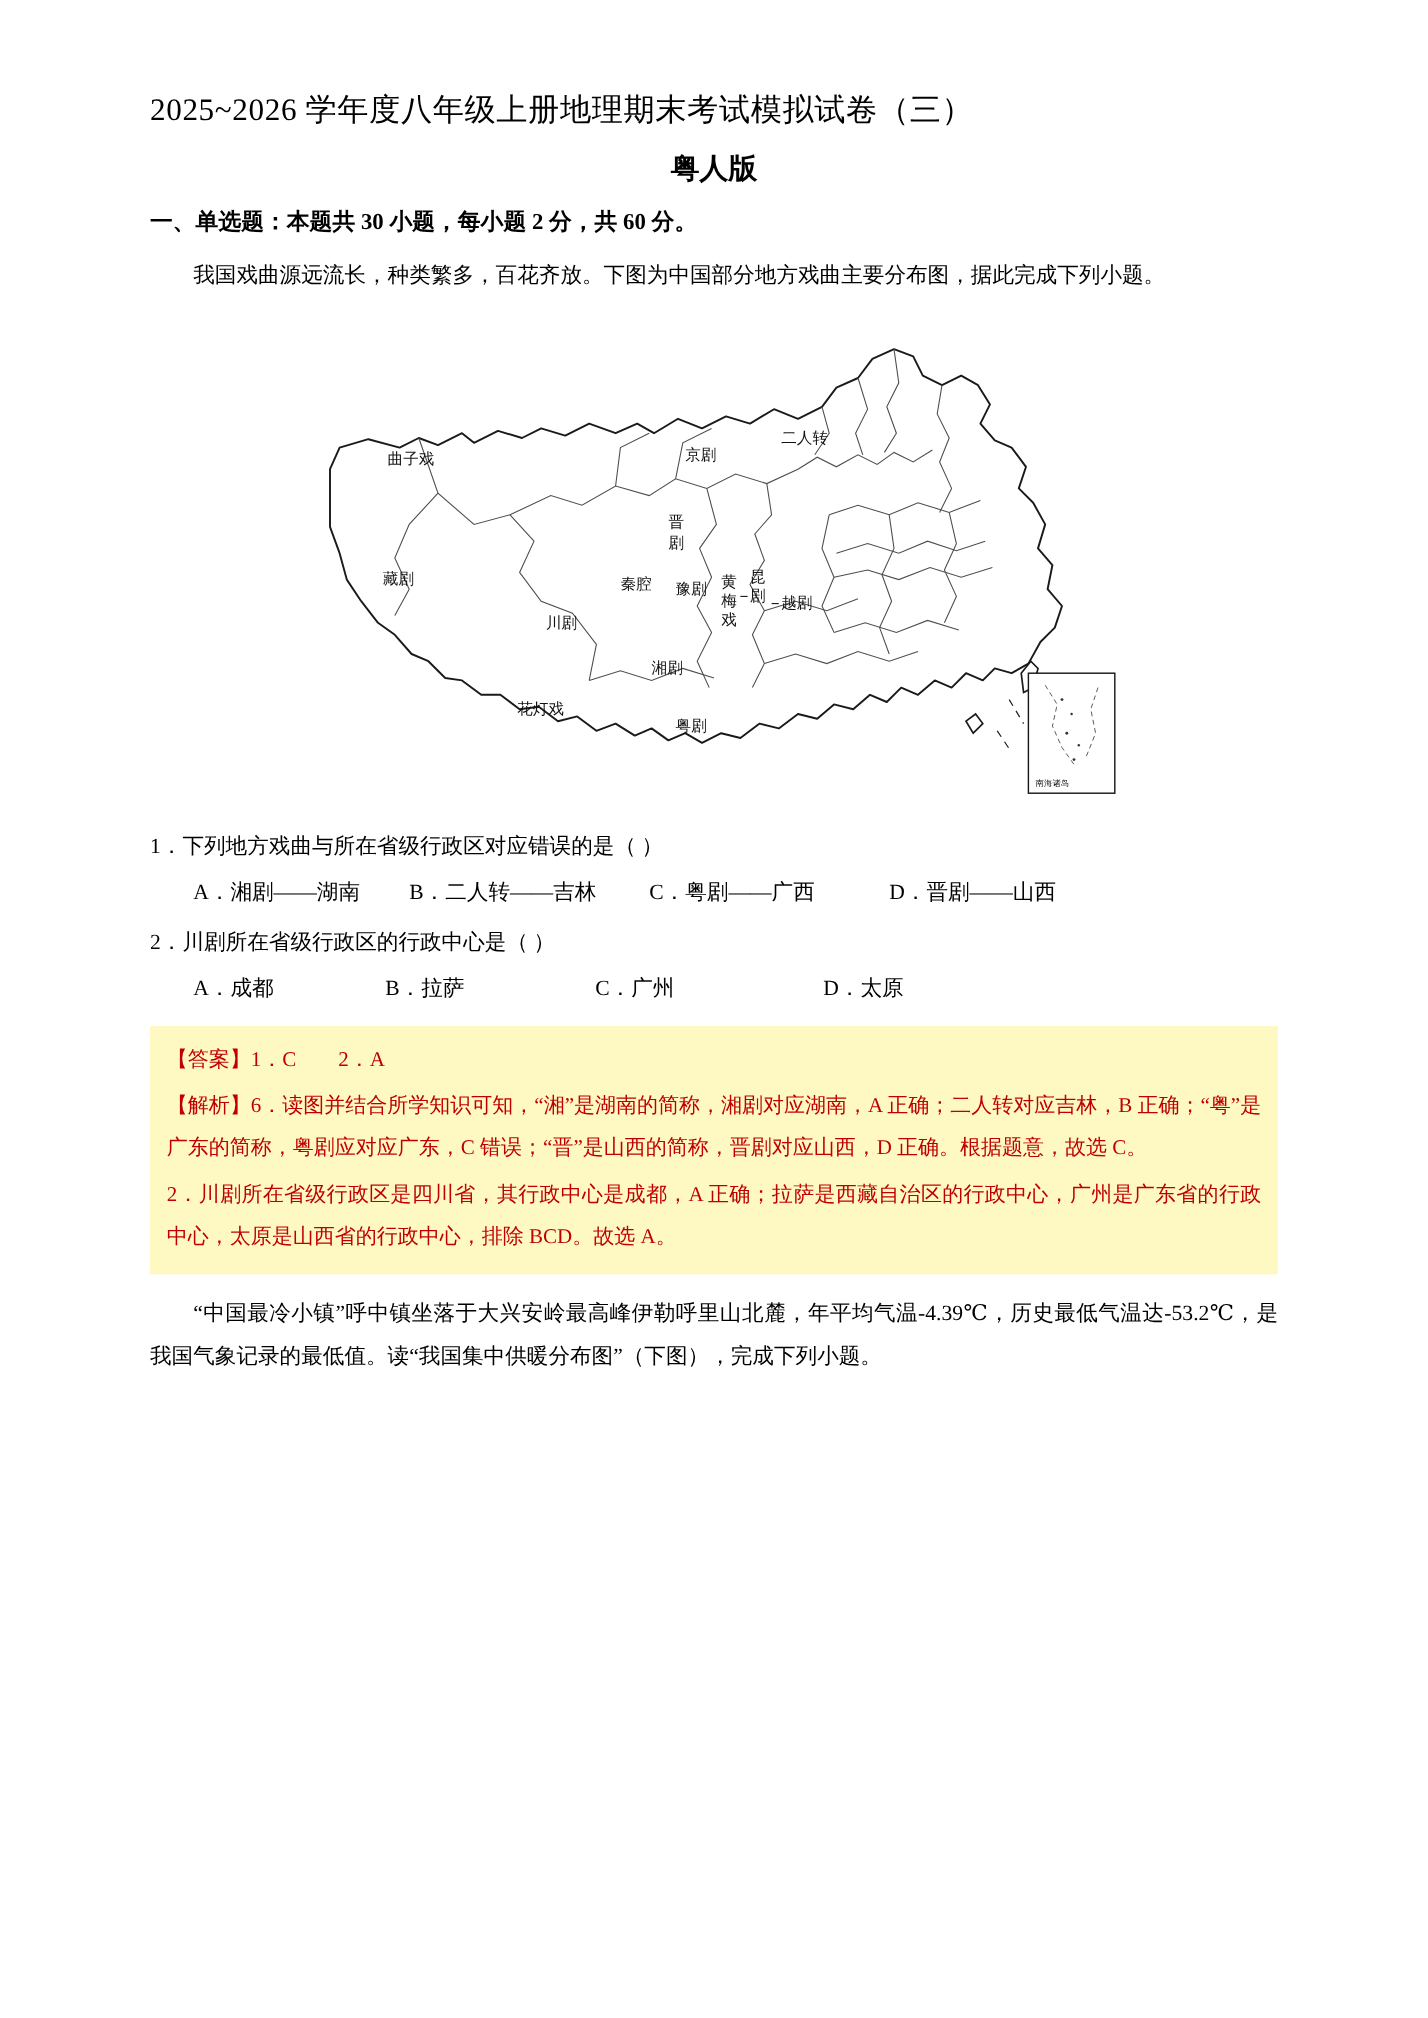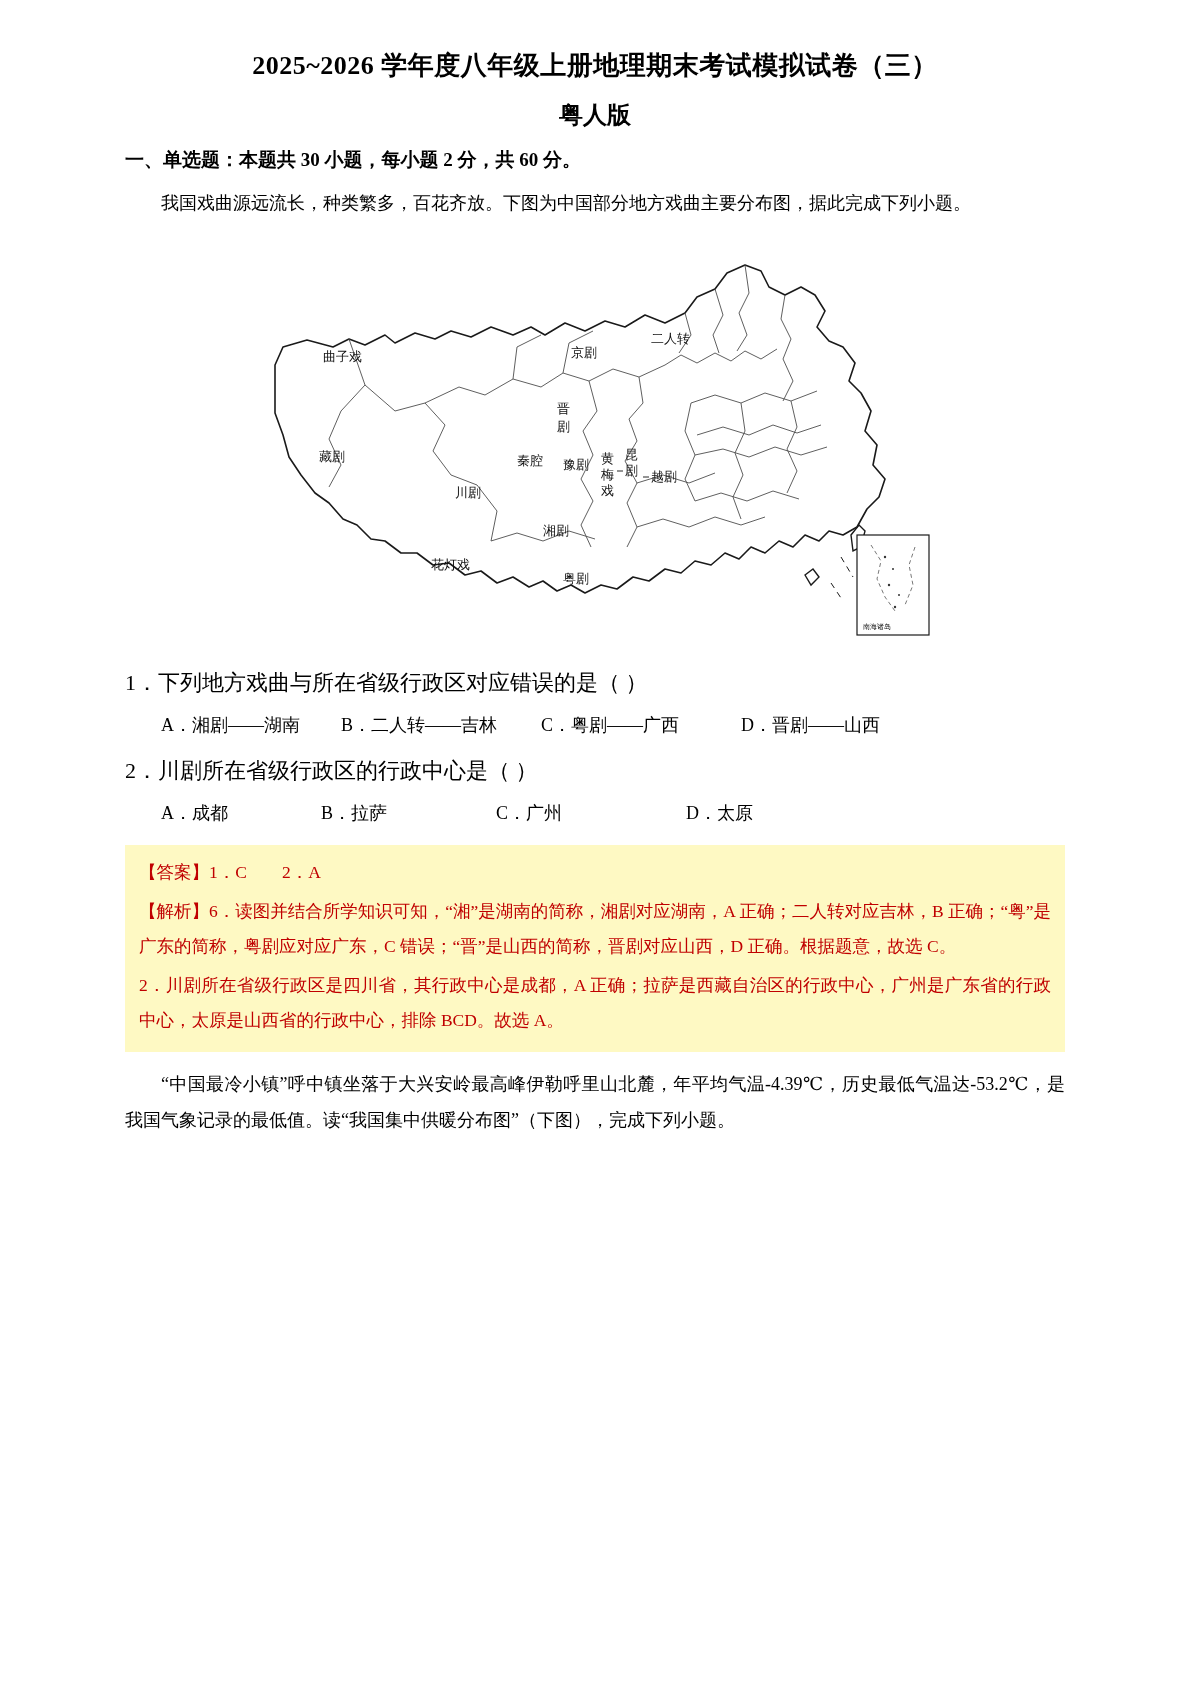--- a/index.html
+++ b/index.html
@@ -16,25 +16,24 @@
     overflow: hidden;
   }
   .page {
     position: relative;
     width: 1190px;
     height: 1682px;
     box-sizing: border-box;
     padding: 0 125px;
   }
   .title-1 {
-    text-align: center;
     font-size: 26px;
-    font-weight: bold;
+    font-weight: normal;
     letter-spacing: 0.5px;
-    margin-top: 46px;
+    margin-top: 72px;
     line-height: 1.5;
   }
   .title-2 {
     text-align: center;
     font-size: 24px;
     font-weight: bold;
     margin-top: 12px;
     line-height: 1.5;
   }
   .section-head {
@@ -44,21 +43,21 @@
     line-height: 1.6;
   }
   .para {
     font-size: 18px;
     line-height: 2.0;
     text-indent: 2em;
     margin-top: 10px;
     text-align: justify;
   }
   .q-line {
-    font-size: 22px;
+    font-size: 18px;
     line-height: 2.0;
     margin-top: 6px;
   }
   .opts {
     font-size: 18px;
     line-height: 2.0;
     margin-top: 2px;
     padding-left: 36px;
     display: flex;
   }

